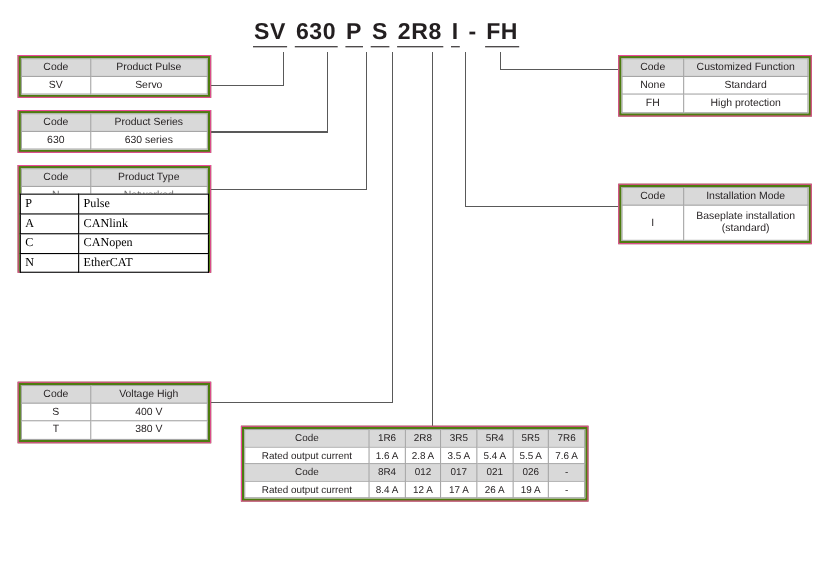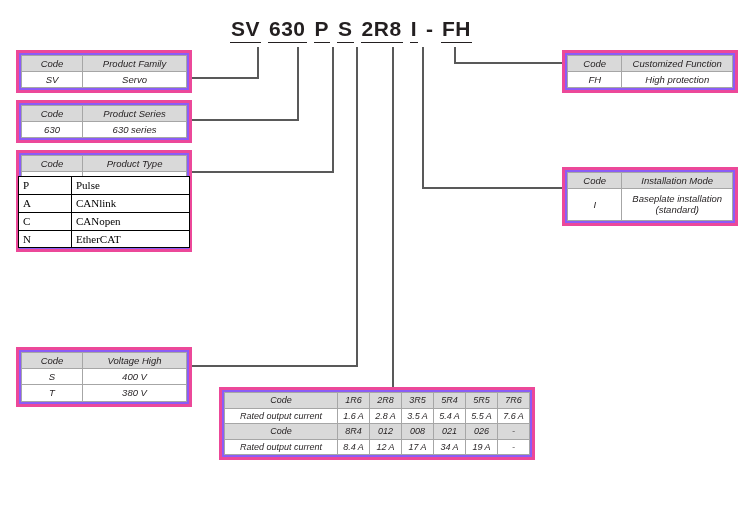--- a/index.html
+++ b/index.html
@@ -47,26 +47,25 @@
     background:#ffffff;
     line-height:1.18;
   }
   .tbl td.hd{
     background:#d9d9d9;
     border:1px solid #a6a6a6;
   }
 
   
   .framed{
-    border:3px solid #ec4899;
+    border:1px solid #ec4899;
     padding:2px;
     position:absolute;
-    background:#8b5cf6;
+    background:#4d7c0f;
     box-sizing:border-box;
-    font-style:italic;
   }
   .framed .tbl{position:static;width:100%;}
 
   
   #tbl-product-family{left:16px;top:50px;width:176px;}
   #tbl-product-series{left:16px;top:100px;width:176px;}
   #tbl-product-type{left:16px;top:150px;width:176px;}
   #tbl-voltage-class{left:16px;top:347px;width:176px;}
   #tbl-customized-function{left:562px;top:50px;width:176px;}
   #tbl-installation-mode{left:562px;top:167px;width:176px;}
@@ -138,21 +137,21 @@
 
       <path d="M455,47 L455,63 L562,63"></path>
     </g>
   </svg>
 
   <div class="framed" id="tbl-product-family">
     <table class="tbl">
       <tbody>
           <tr>
         <td class="hd" style="width:37%">Code</td>
-        <td class="hd">Product Family</td>
+        <td class="hd">Product Pulse</td>
       </tr>
       <tr>
         <td>SV</td>
         <td>Servo</td>
       </tr>
     </tbody>
       </table>
   </div>
 
   <div class="framed" id="tbl-product-series">
@@ -230,20 +229,24 @@
   </div>
 
   <div class="framed" id="tbl-customized-function">
     <table class="tbl">
       <tbody>
           <tr>
         <td class="hd" style="width:33%">Code</td>
         <td class="hd">Customized Function</td>
       </tr>
       <tr>
+        <td>None</td>
+        <td>Standard</td>
+      </tr>
+      <tr>
         <td>FH</td>
         <td>High protection</td>
       </tr>
     </tbody>
       </table>
   </div>
 
   <div class="framed" id="tbl-installation-mode">
     <table class="tbl">
       <tbody>
@@ -278,31 +281,31 @@
         <td>2.8 A</td>
         <td>3.5 A</td>
         <td>5.4 A</td>
         <td>5.5 A</td>
         <td>7.6 A</td>
       </tr>
       <tr>
         <td class="hd rowlbl">Code</td>
         <td class="hd">8R4</td>
         <td class="hd">012</td>
-        <td class="hd">008</td>
+        <td class="hd">017</td>
         <td class="hd">021</td>
         <td class="hd">026</td>
         <td class="hd">-</td>
       </tr>
       <tr>
         <td class="rowlbl">Rated output current</td>
         <td>8.4 A</td>
         <td>12 A</td>
         <td>17 A</td>
-        <td>34 A</td>
+        <td>26 A</td>
         <td>19 A</td>
         <td>-</td>
       </tr>
     </tbody>
       </table>
   </div>
 
 </div>
 
 </body></html>

